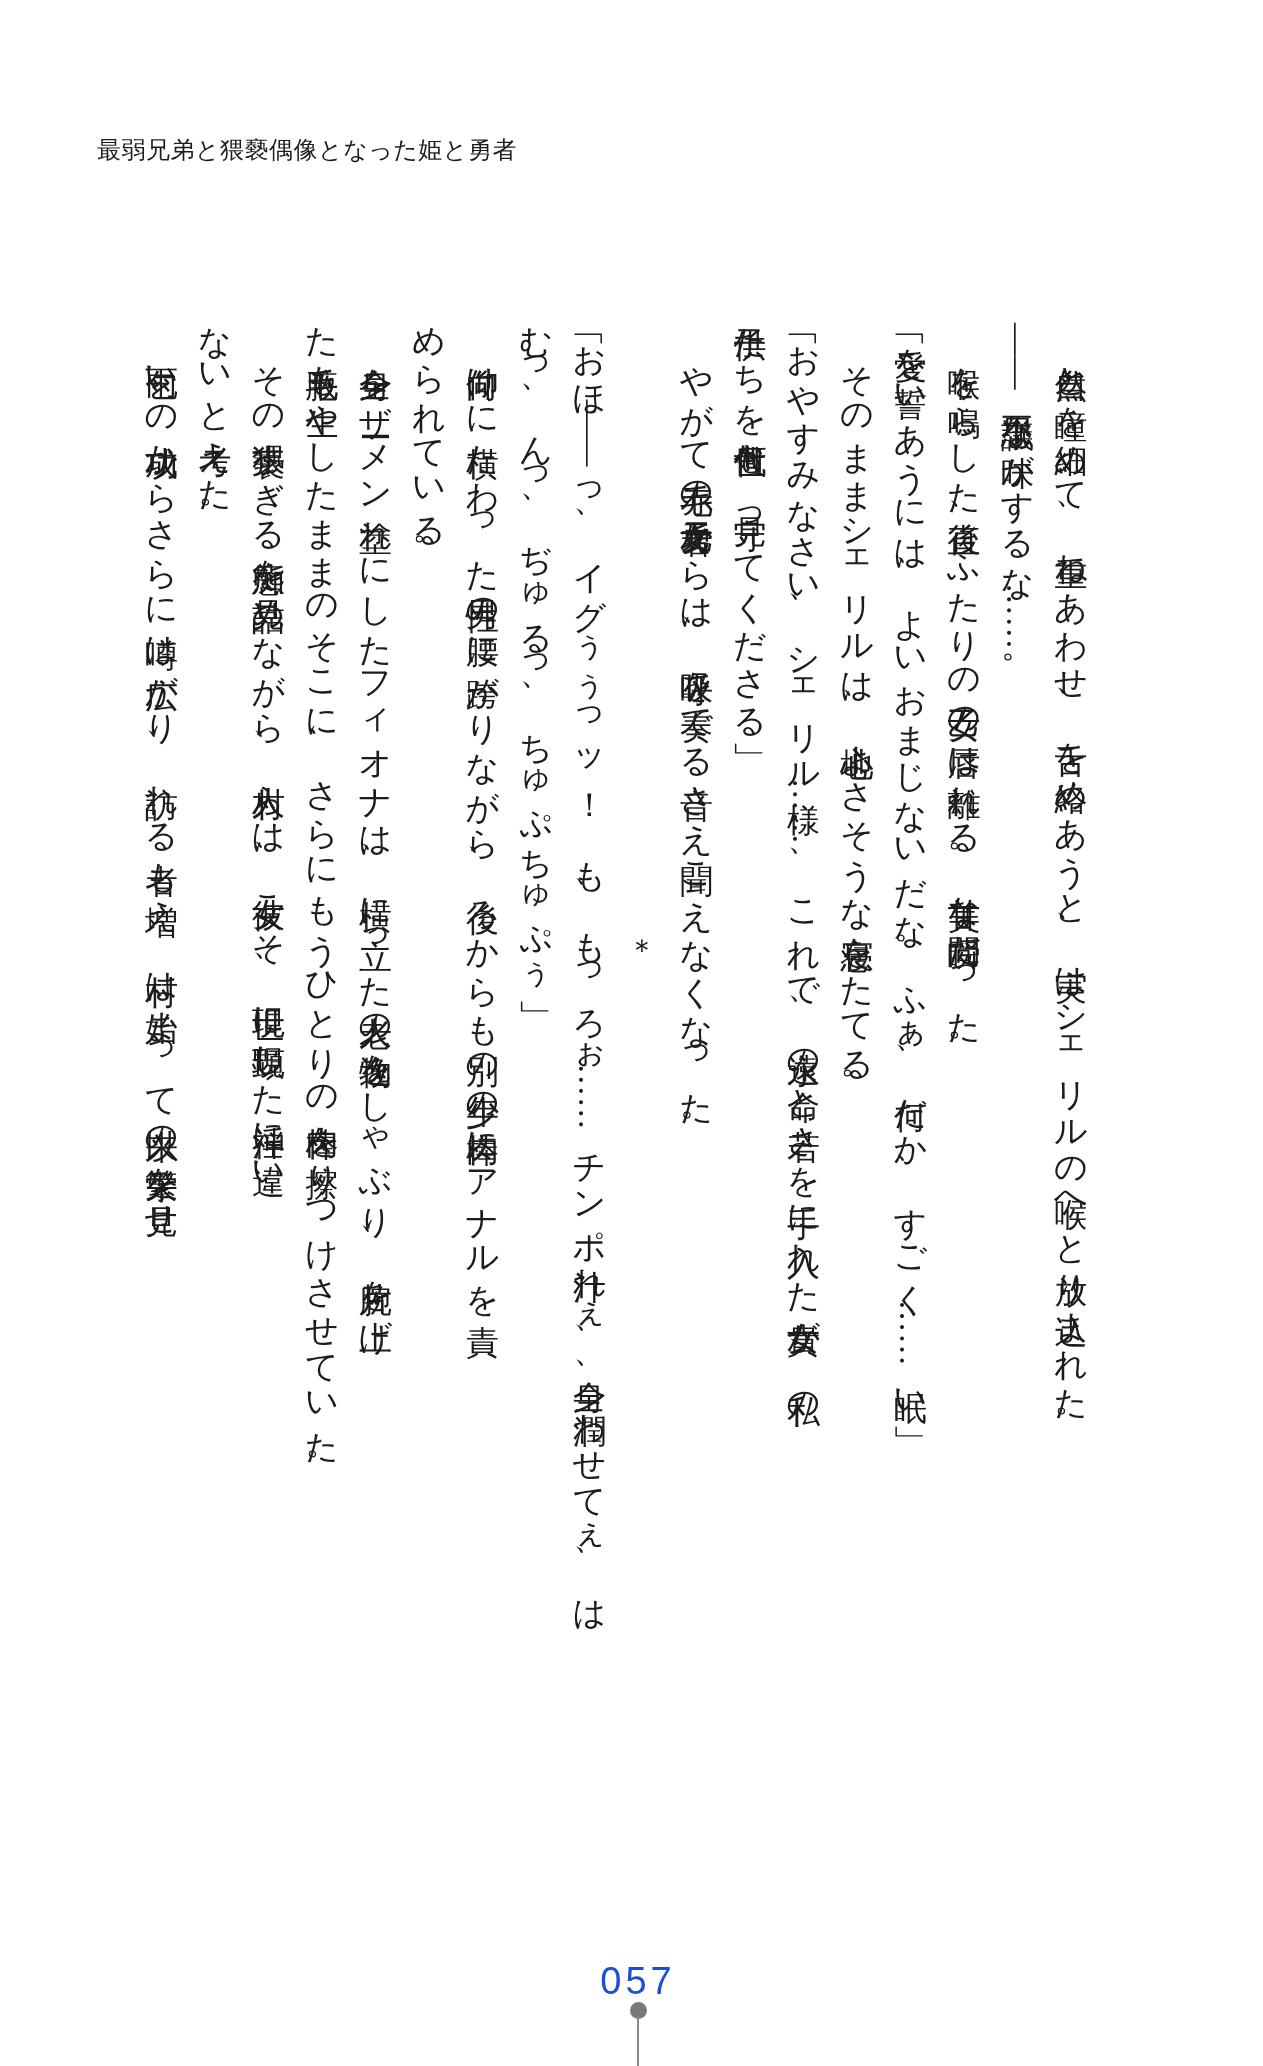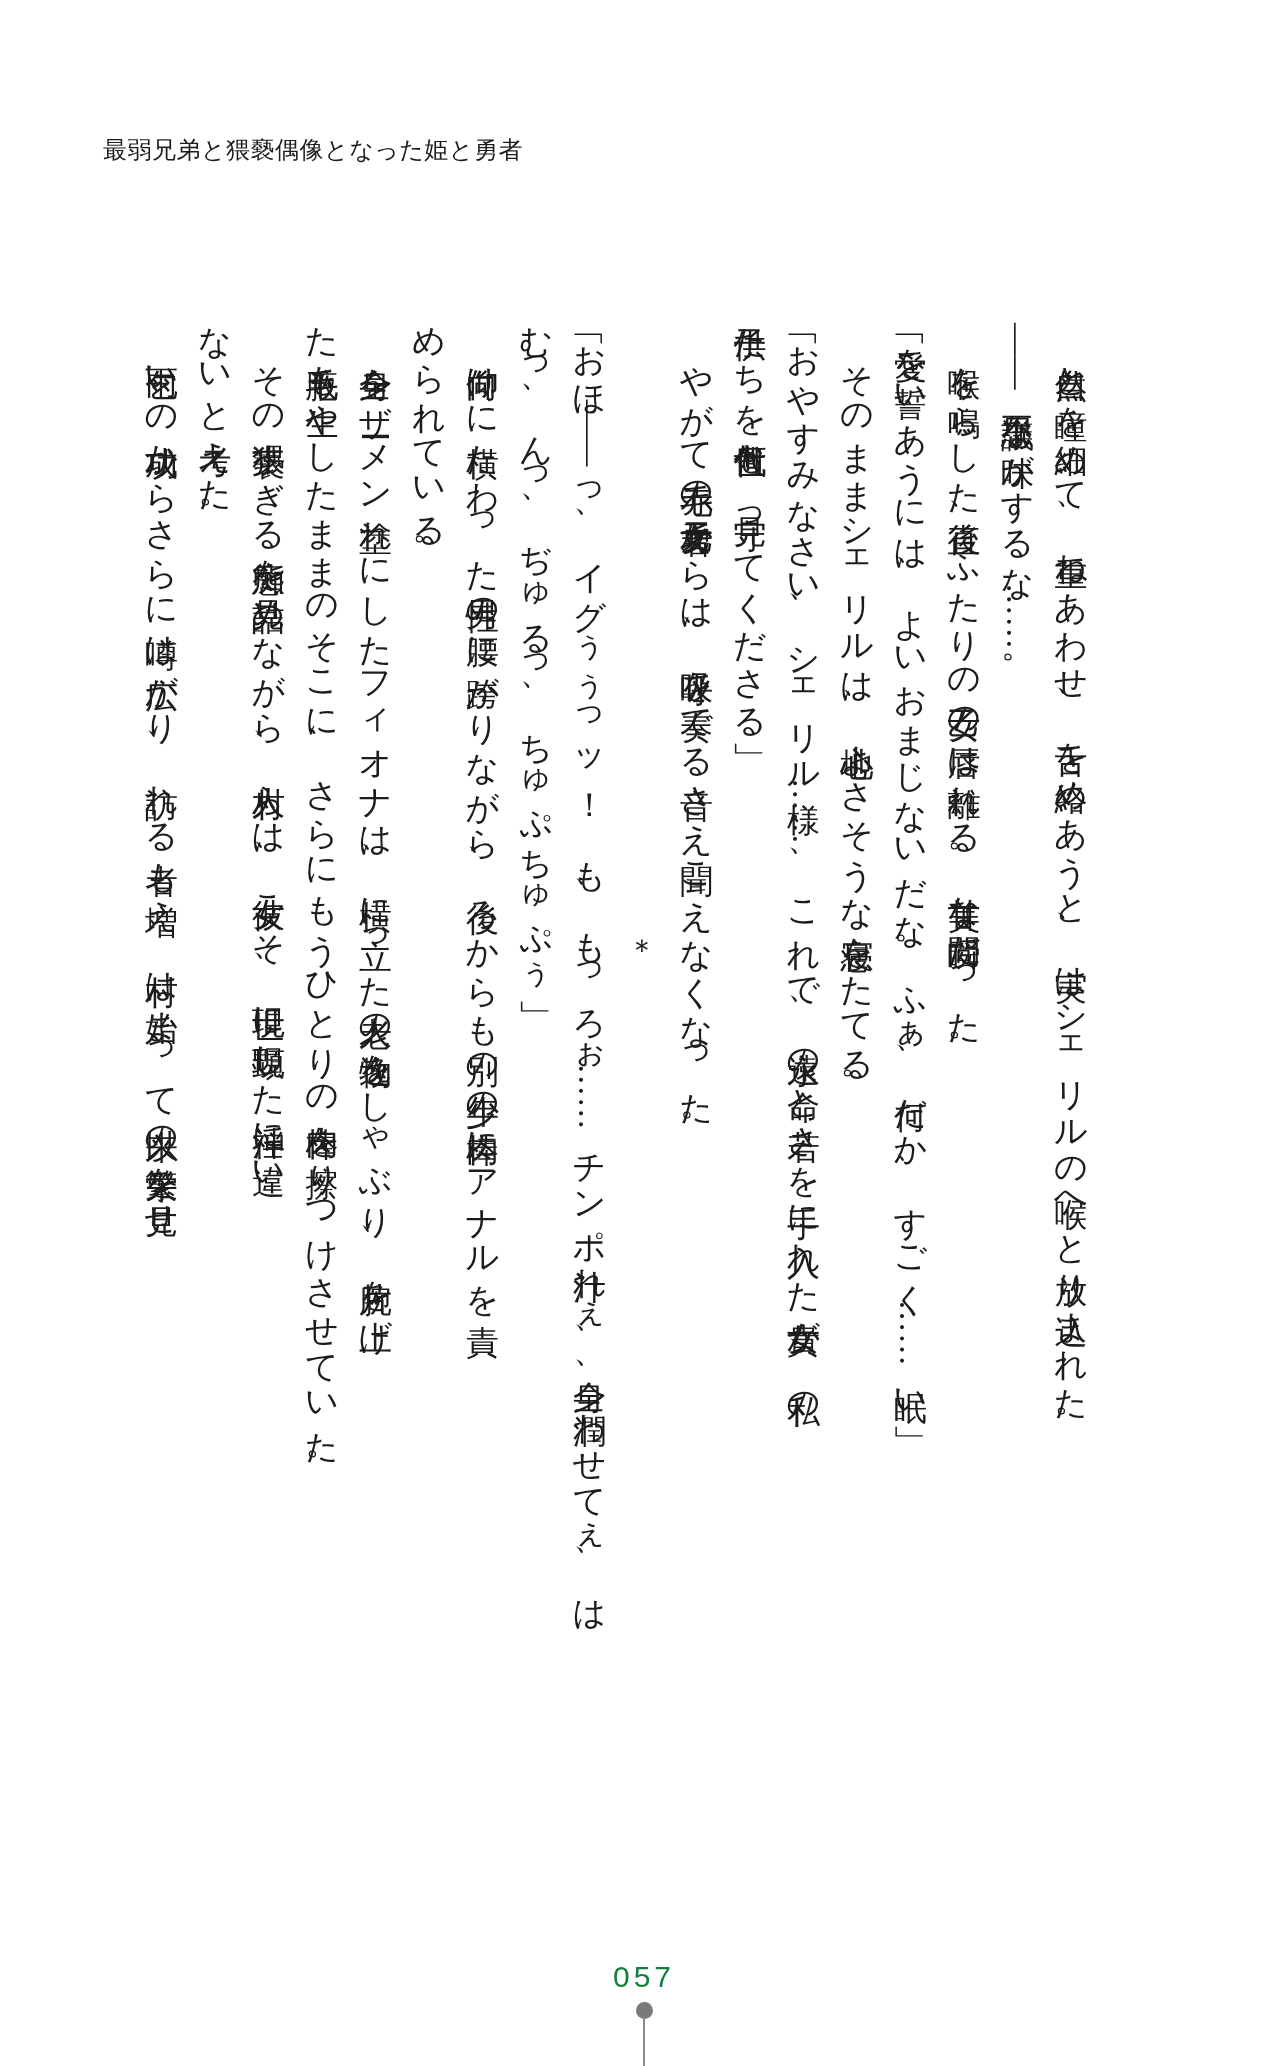--- a/index.html
+++ b/index.html
@@ -1,41 +1,41 @@
 <!DOCTYPE html>
 <html><head>
 <meta charset="utf-8">
 <style>
   html,body{margin:0;padding:0;}
   body{
     width:1263px;height:2066px;position:relative;background:#ffffff;
     font-family:"Liberation Serif","DejaVu Serif",serif;
     overflow:hidden;
   }
-  .page{position:absolute;inset:0;margin-left:6px;}
+  .page{position:absolute;inset:0;}
   .running-title{
     position:absolute;top:134px;left:97px;
     font-size:24px;letter-spacing:0.5px;color:#1c1c1c;
     white-space:nowrap;
   }
   .text-block{
     position:absolute;top:303px;right:166px;height:1400px;
     writing-mode:vertical-rl;
     font-size:33px;line-height:53.5px;letter-spacing:0.5px;
     color:#1c1c1c;
   }
   .text-block p{margin:0;padding:0;white-space:nowrap;}
   .l-full{text-indent:40px;}
   .l-half{text-indent:20px;}
   .l-none{text-indent:0;}
   .l-sep{height:1260px;text-align:center;text-indent:0;font-size:30px;}
   .page-number{
     position:absolute;top:1960px;left:638px;transform:translateX(-50%);
     font-family:"Liberation Sans","DejaVu Sans",sans-serif;
-    font-size:30px;letter-spacing:4px;color:#15803d;
+    font-size:38px;letter-spacing:4px;color:#1d4ed8;
   }
   .footer-dot{
     position:absolute;top:2002px;left:630px;width:17px;height:17px;
     border-radius:50%;background:#7a7a7a;
   }
   .footer-stem{
     position:absolute;top:2017px;left:637px;width:2px;height:49px;
     background:#8a8a8a;
   }
 </style>

